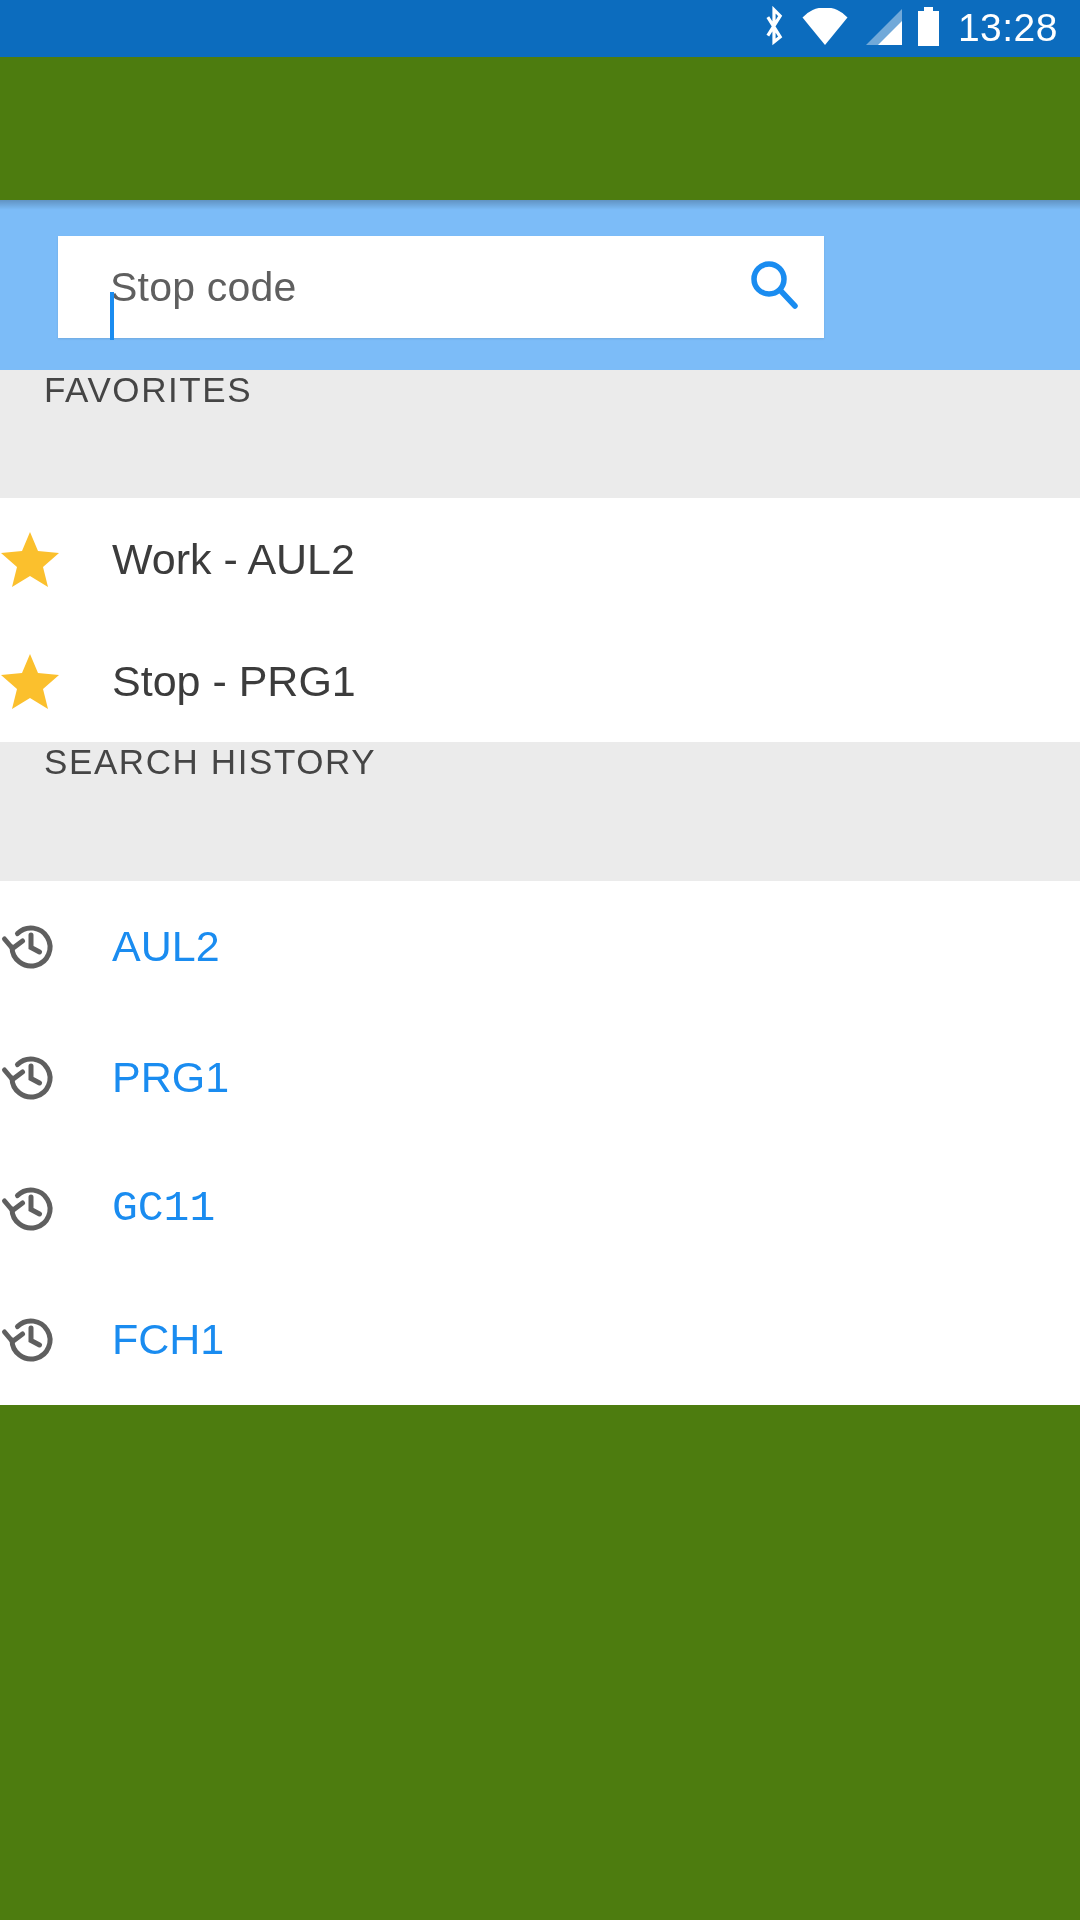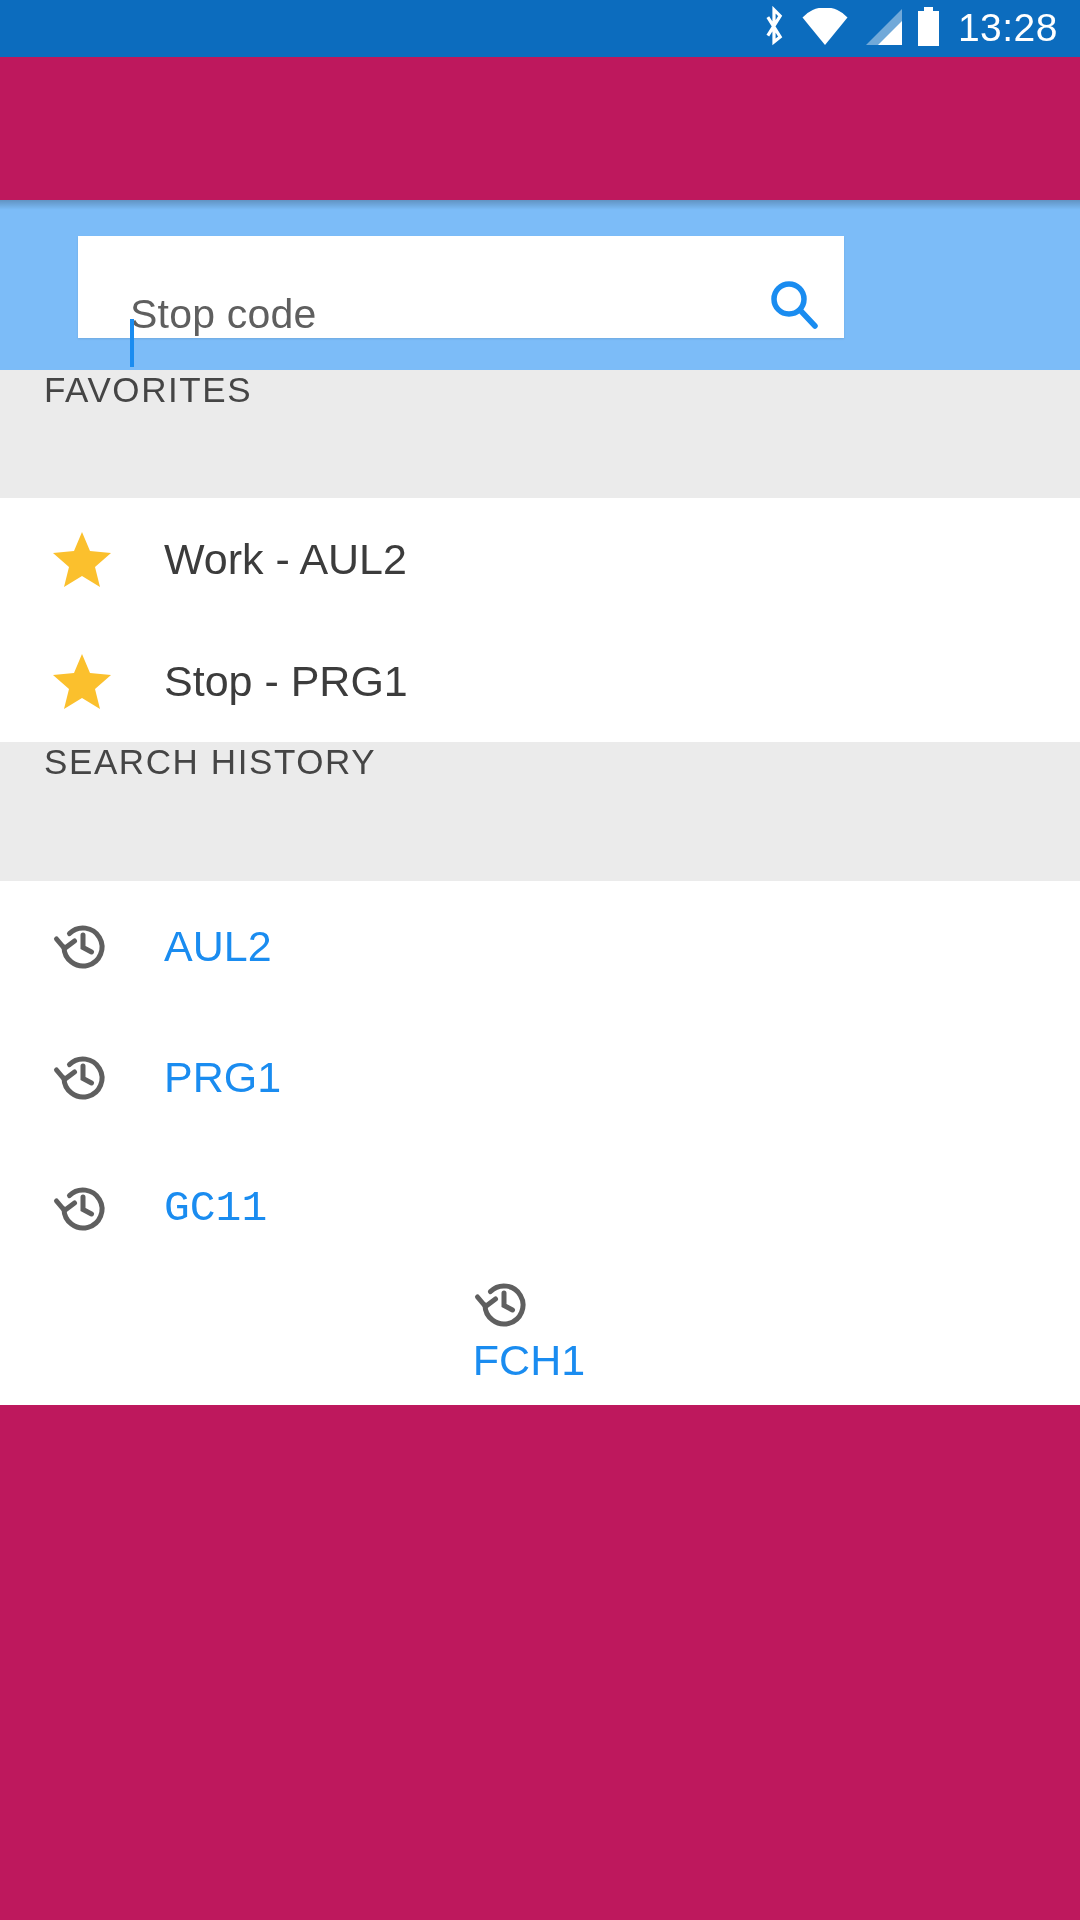--- a/index.html
+++ b/index.html
@@ -2,21 +2,21 @@
 <html><head>
 <meta charset="utf-8">
 <style>
   * { margin:0; padding:0; box-sizing:border-box; }
   html, body {
     width:1080px; height:1920px;
     background:#ffffff;
     font-family:"Liberation Sans", sans-serif;
     overflow:hidden;
   }
-  .screen { position:relative; width:1080px; height:1920px; background:#be185d; }
+  .screen { position:relative; width:1080px; height:1920px; background:#4d7c0f; }
 
   
   .statusbar {
     position:absolute; top:0; left:0; width:1080px; height:57px;
     background:#0C6CBE;
     display:flex; align-items:center; justify-content:flex-end;
     padding-right:22px;
   }
   .sb-icons { display:flex; align-items:center; gap:13px; }
   .sb-time {
@@ -47,23 +47,22 @@
     background:#7CBCF8;
   }
   .search-shadow {
     position:absolute; top:0; left:0; width:1080px; height:10px;
     background:linear-gradient(to bottom, rgba(0,0,0,0.22), rgba(0,0,0,0));
   }
   .search-box {
     position:absolute; left:58px; top:36px;
     width:766px; height:102px;
     background:#ffffff;
-    display:flex; align-items:flex-end;
+    display:flex; align-items:center;
     box-shadow:0 1px 2px rgba(0,0,0,0.10);
-    margin-left:20px;
   }
   .search-field {
     flex:1; position:relative; display:flex; align-items:center;
     padding-left:52px;
   }
   .caret {
     position:absolute; left:52px; top:28px;
     width:4px; height:48px; background:#1A8CF0;
   }
   .search-placeholder {
@@ -83,21 +82,21 @@
     padding-left:44px;
   }
   .section-header-label {
     color:#454545; font-size:35px; font-weight:400; letter-spacing:1.6px;
   }
 
   
   .list { width:1080px; background:#ffffff; }
   .list-row {
     width:968px; display:flex; align-items:center;
-    padding-left:52px; cursor:pointer;
+    cursor:pointer;
   }
   .row-icon {
     width:74px; display:flex; align-items:center; justify-content:flex-start;
   }
   .row-label { margin-left:38px; font-size:43px; font-weight:400; }
   .fav .row-label { color:#3c3c3c; }
   .hist .row-label { color:#1A8CF0; }
 </style>
 </head>
 <body>
@@ -220,21 +219,21 @@
       <span class="row-icon">
         <svg width="62" height="62" viewBox="0 0 62 62">
           <path d="M12 31 A19 19 0 1 0 17.5 17.6" fill="none" stroke="#5F5F5F" stroke-width="5" stroke-linecap="round"></path>
           <path d="M4.5 23 L12.5 32.5 L22.5 25" fill="none" stroke="#5F5F5F" stroke-width="5" stroke-linecap="round" stroke-linejoin="round"></path>
           <path d="M31 19 L31 31.5 L39.5 36" fill="none" stroke="#5F5F5F" stroke-width="5" stroke-linecap="round"></path>
         </svg>
       </span>
       <span class="row-label">GC11</span>
     </div>
 
-    <div class="list-row hist" style="height:131px;flex-direction:column;">
+    <div class="list-row hist" style="height:131px;">
       <span class="row-icon">
         <svg width="62" height="62" viewBox="0 0 62 62">
           <path d="M12 31 A19 19 0 1 0 17.5 17.6" fill="none" stroke="#5F5F5F" stroke-width="5" stroke-linecap="round"></path>
           <path d="M4.5 23 L12.5 32.5 L22.5 25" fill="none" stroke="#5F5F5F" stroke-width="5" stroke-linecap="round" stroke-linejoin="round"></path>
           <path d="M31 19 L31 31.5 L39.5 36" fill="none" stroke="#5F5F5F" stroke-width="5" stroke-linecap="round"></path>
         </svg>
       </span>
       <span class="row-label">FCH1</span>
     </div>
 

